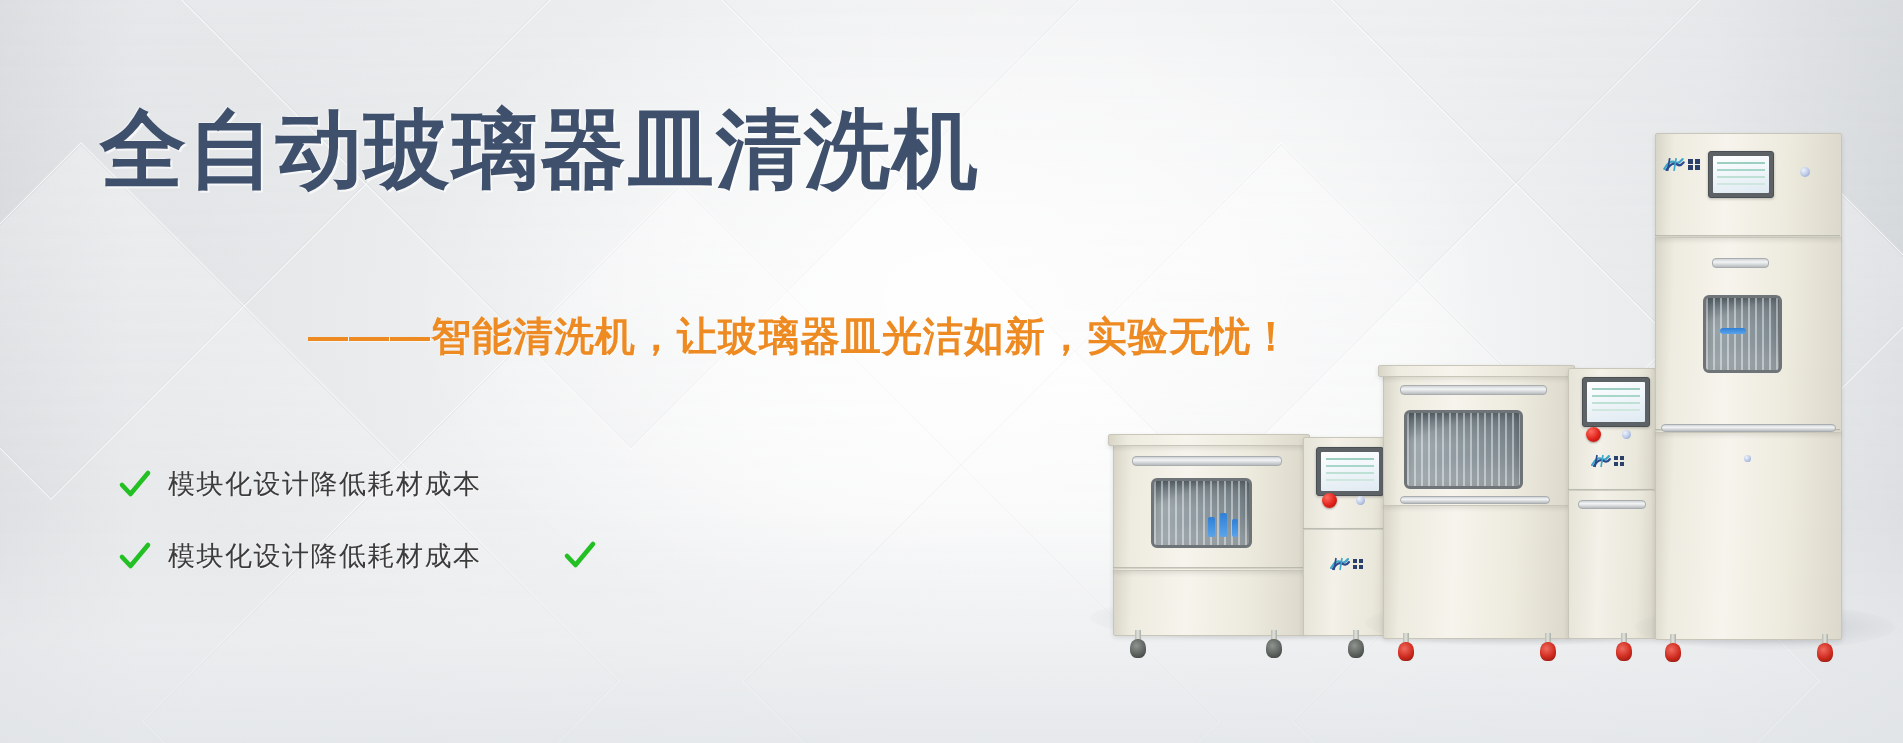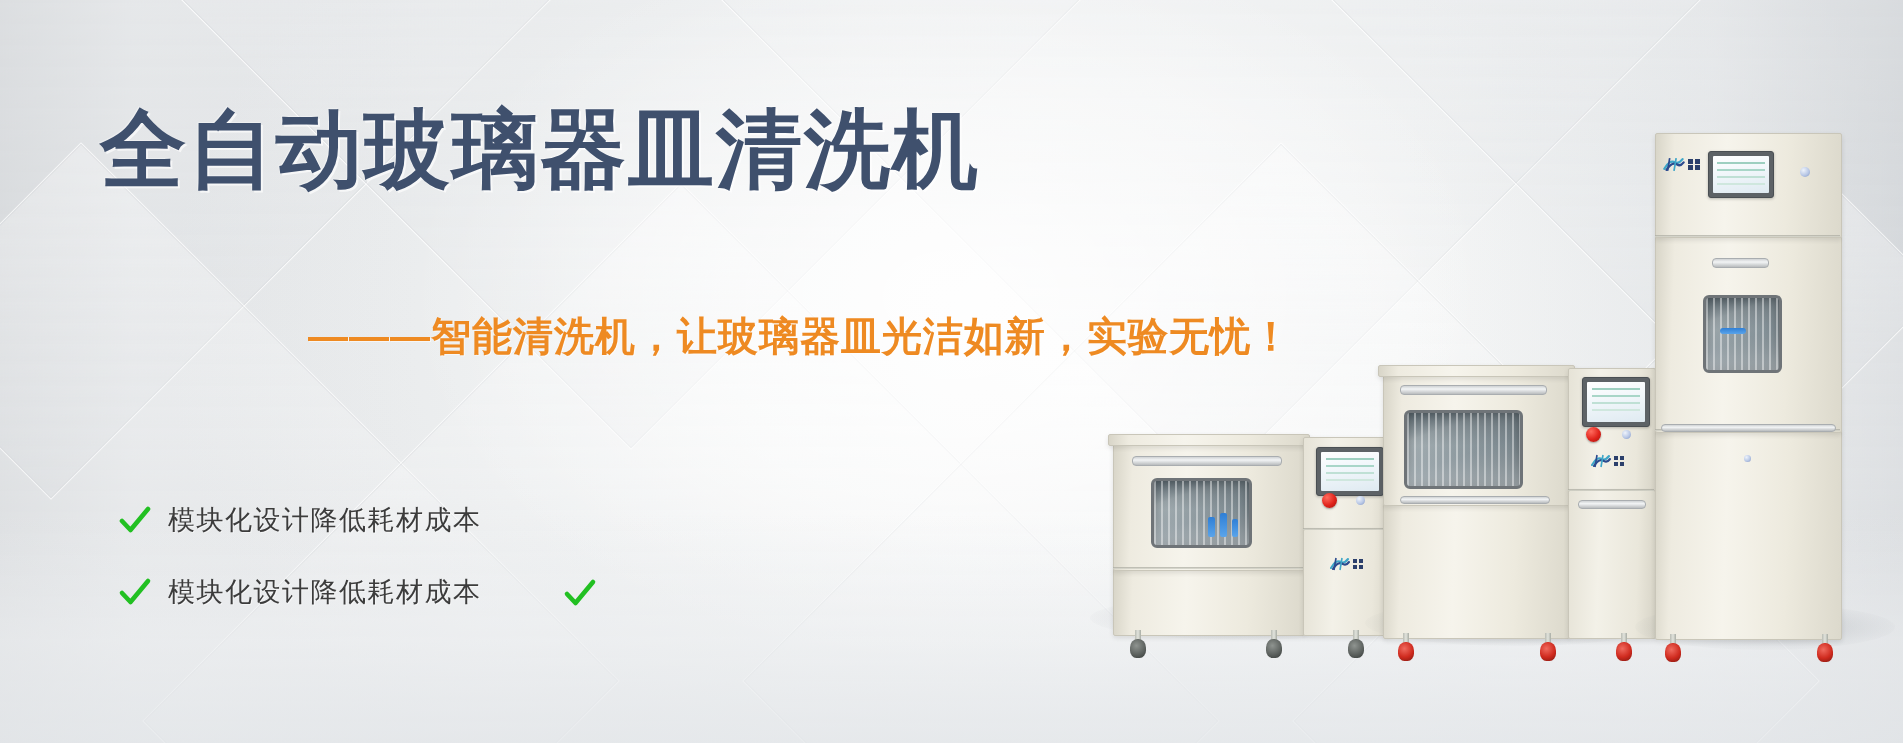--- a/index.html
+++ b/index.html
@@ -95,21 +95,21 @@
     white-space: nowrap;
     margin-top: 19px;
   }
 
   .features {
     position: absolute;
     left: 118px;
     top: 466px;
     width: 1000px;
   }
-  .feat-row { display: flex; height: 72px; align-items: flex-end; }
+  .feat-row { display: flex; height: 72px; align-items: flex-start; }
   .feat {
     display: flex;
     align-items: center;
     white-space: nowrap;
   }
   .feat.col1 { width: 445px; }
   .feat.col2 { width: 520px; }
   .check {
     width: 34px; height: 34px;
     flex: 0 0 34px;

